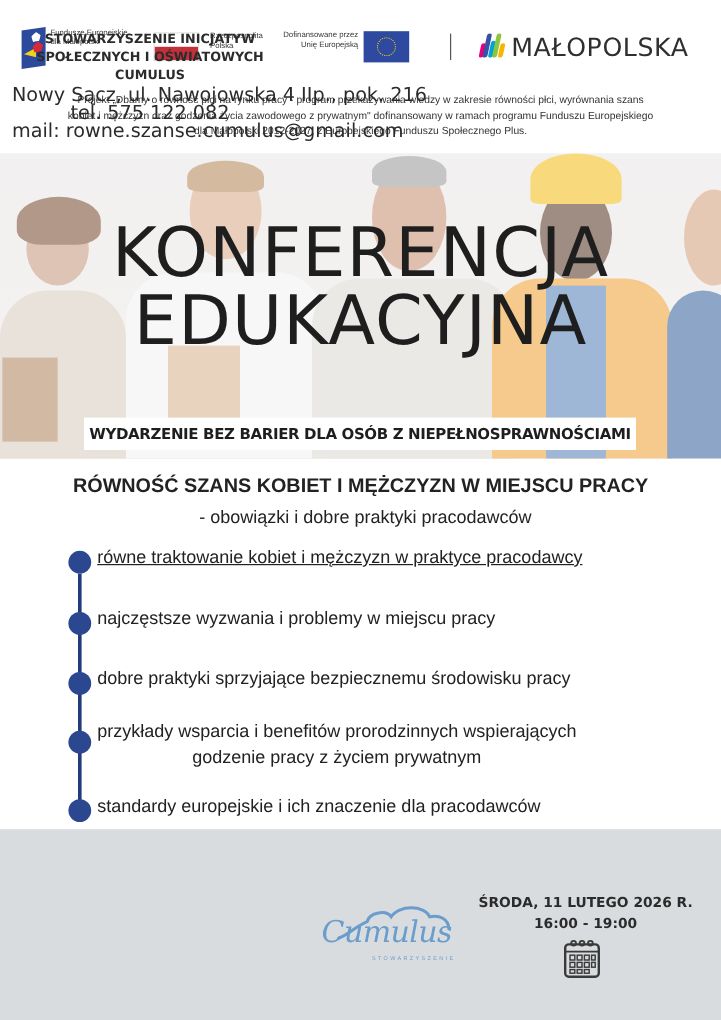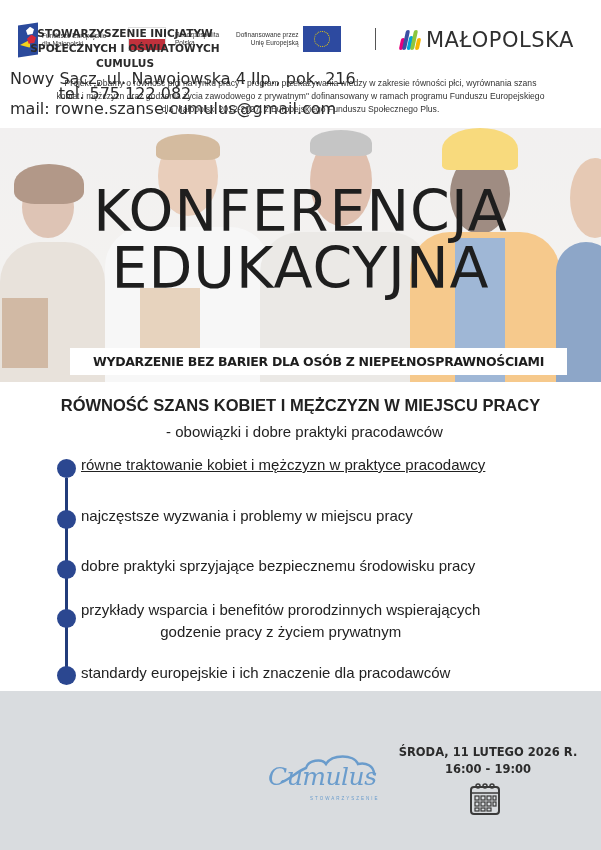--- a/index.html
+++ b/index.html
@@ -1,21 +1,21 @@
 <!DOCTYPE html>
 <html><head>
 <meta charset="utf-8">
 <style>
   * { box-sizing: border-box; margin: 0; padding: 0; }
   html, body { width: 601px; height: 850px; background: #ffffff; overflow: hidden; }
   body { font-family: "Liberation Sans", sans-serif; color: #222; position: relative; }
 
   
   .logos { position: absolute; top: 0; left: 0; width: 601px; height: 78px; }
-  .logo { position: absolute; display: flex; align-items: center; }
+  .logo { position: absolute; display: flex; }
   .fe-logo { left: 18px; top: 24px; }
   .fe-mark { width: 20px; height: 32px; background: #2b4a9c; position: relative; margin-right: 4px; transform: skewY(-8deg); }
   .fe-mark .y { position: absolute; left: 2px; top: 16px; width: 10px; height: 8px; background: #f3d21c; clip-path: polygon(0 50%, 100% 0, 100% 100%); }
   .fe-mark .r { position: absolute; left: 9px; top: 11px; width: 9px; height: 9px; background: #d6293a; clip-path: polygon(50% 0, 100% 40%, 80% 100%, 20% 100%, 0 40%); }
   .fe-mark .w { position: absolute; left: 8px; top: 3px; width: 8px; height: 8px; background: #ffffff; clip-path: polygon(50% 0, 100% 40%, 80% 100%, 20% 100%, 0 40%); }
   .logo-text { font-size: 6.5px; line-height: 8px; color: #333; }
   .pl-logo { left: 128px; top: 27px; }
   .pl-flag { width: 38px; height: 24px; border: 1px solid #ddd; margin-right: 9px; display: flex; flex-direction: column; }
   .pl-flag .top { flex: 1; background: #ffffff; }
   .pl-flag .bot { flex: 1; background: #c0313c; }
@@ -34,21 +34,21 @@
 
   
   .hero { position: absolute; top: 128px; left: 0; width: 601px; height: 254px; background: linear-gradient(180deg, #e8e6e6 0%, #ebe8e6 55%, #ddd6d0 100%); overflow: hidden; }
   .person { position: absolute; bottom: 0; }
   .p-head { position: absolute; border-radius: 50%; }
   .p-body { position: absolute; bottom: 0; border-radius: 40px 40px 0 0; }
   .hero-fade { position: absolute; inset: 0; background: rgba(255,255,255,0.42); }
   .hero-title { position: absolute; left: 0; width: 601px; text-align: center; font-family: "DejaVu Sans", sans-serif; font-size: 57px; color: #1e1e1e; letter-spacing: 1px; line-height: 1; }
   .hero-title.l1 { top: 55px; }
   .hero-title.l2 { top: 112px; }
-  .accessibility { position: absolute; top: 220px; left: 70px; width: 497px; height: 27px; background: #ffffff; text-align: center; font-family: "DejaVu Sans", sans-serif; font-weight: bold; font-size: 12.5px; line-height: 27px; color: #1e1e1e; white-space: nowrap; letter-spacing: -0.3px; }
+  .accessibility { position: absolute; top: 220px; left: 70px; width: 460px; height: 27px; background: #ffffff; text-align: center; font-family: "DejaVu Sans", sans-serif; font-weight: bold; font-size: 12.5px; line-height: 27px; color: #1e1e1e; white-space: nowrap; letter-spacing: -0.3px; }
 
   
   .topics { position: absolute; top: 384px; left: 12px; width: 590px; height: 307px; background: #ffffff; }
   .topics-title { position: absolute; top: 12px; left: 0; width: 577px; text-align: center; font-weight: bold; font-size: 16.5px; color: #222; }
   .topics-subtitle { position: absolute; top: 39px; left: 0; width: 577px; text-align: center; font-size: 15px; color: #222; padding-left: 8px; }
   .timeline-line { position: absolute; left: 53px; width: 3px; background: #223c7a; }
   .dot { position: absolute; left: 45px; width: 19px; height: 19px; border-radius: 50%; background: #2b4790; }
   .topic { position: absolute; left: 69px; font-size: 15px; color: #222; line-height: 22px; }
   .topic.two-line { text-align: center; }
 

